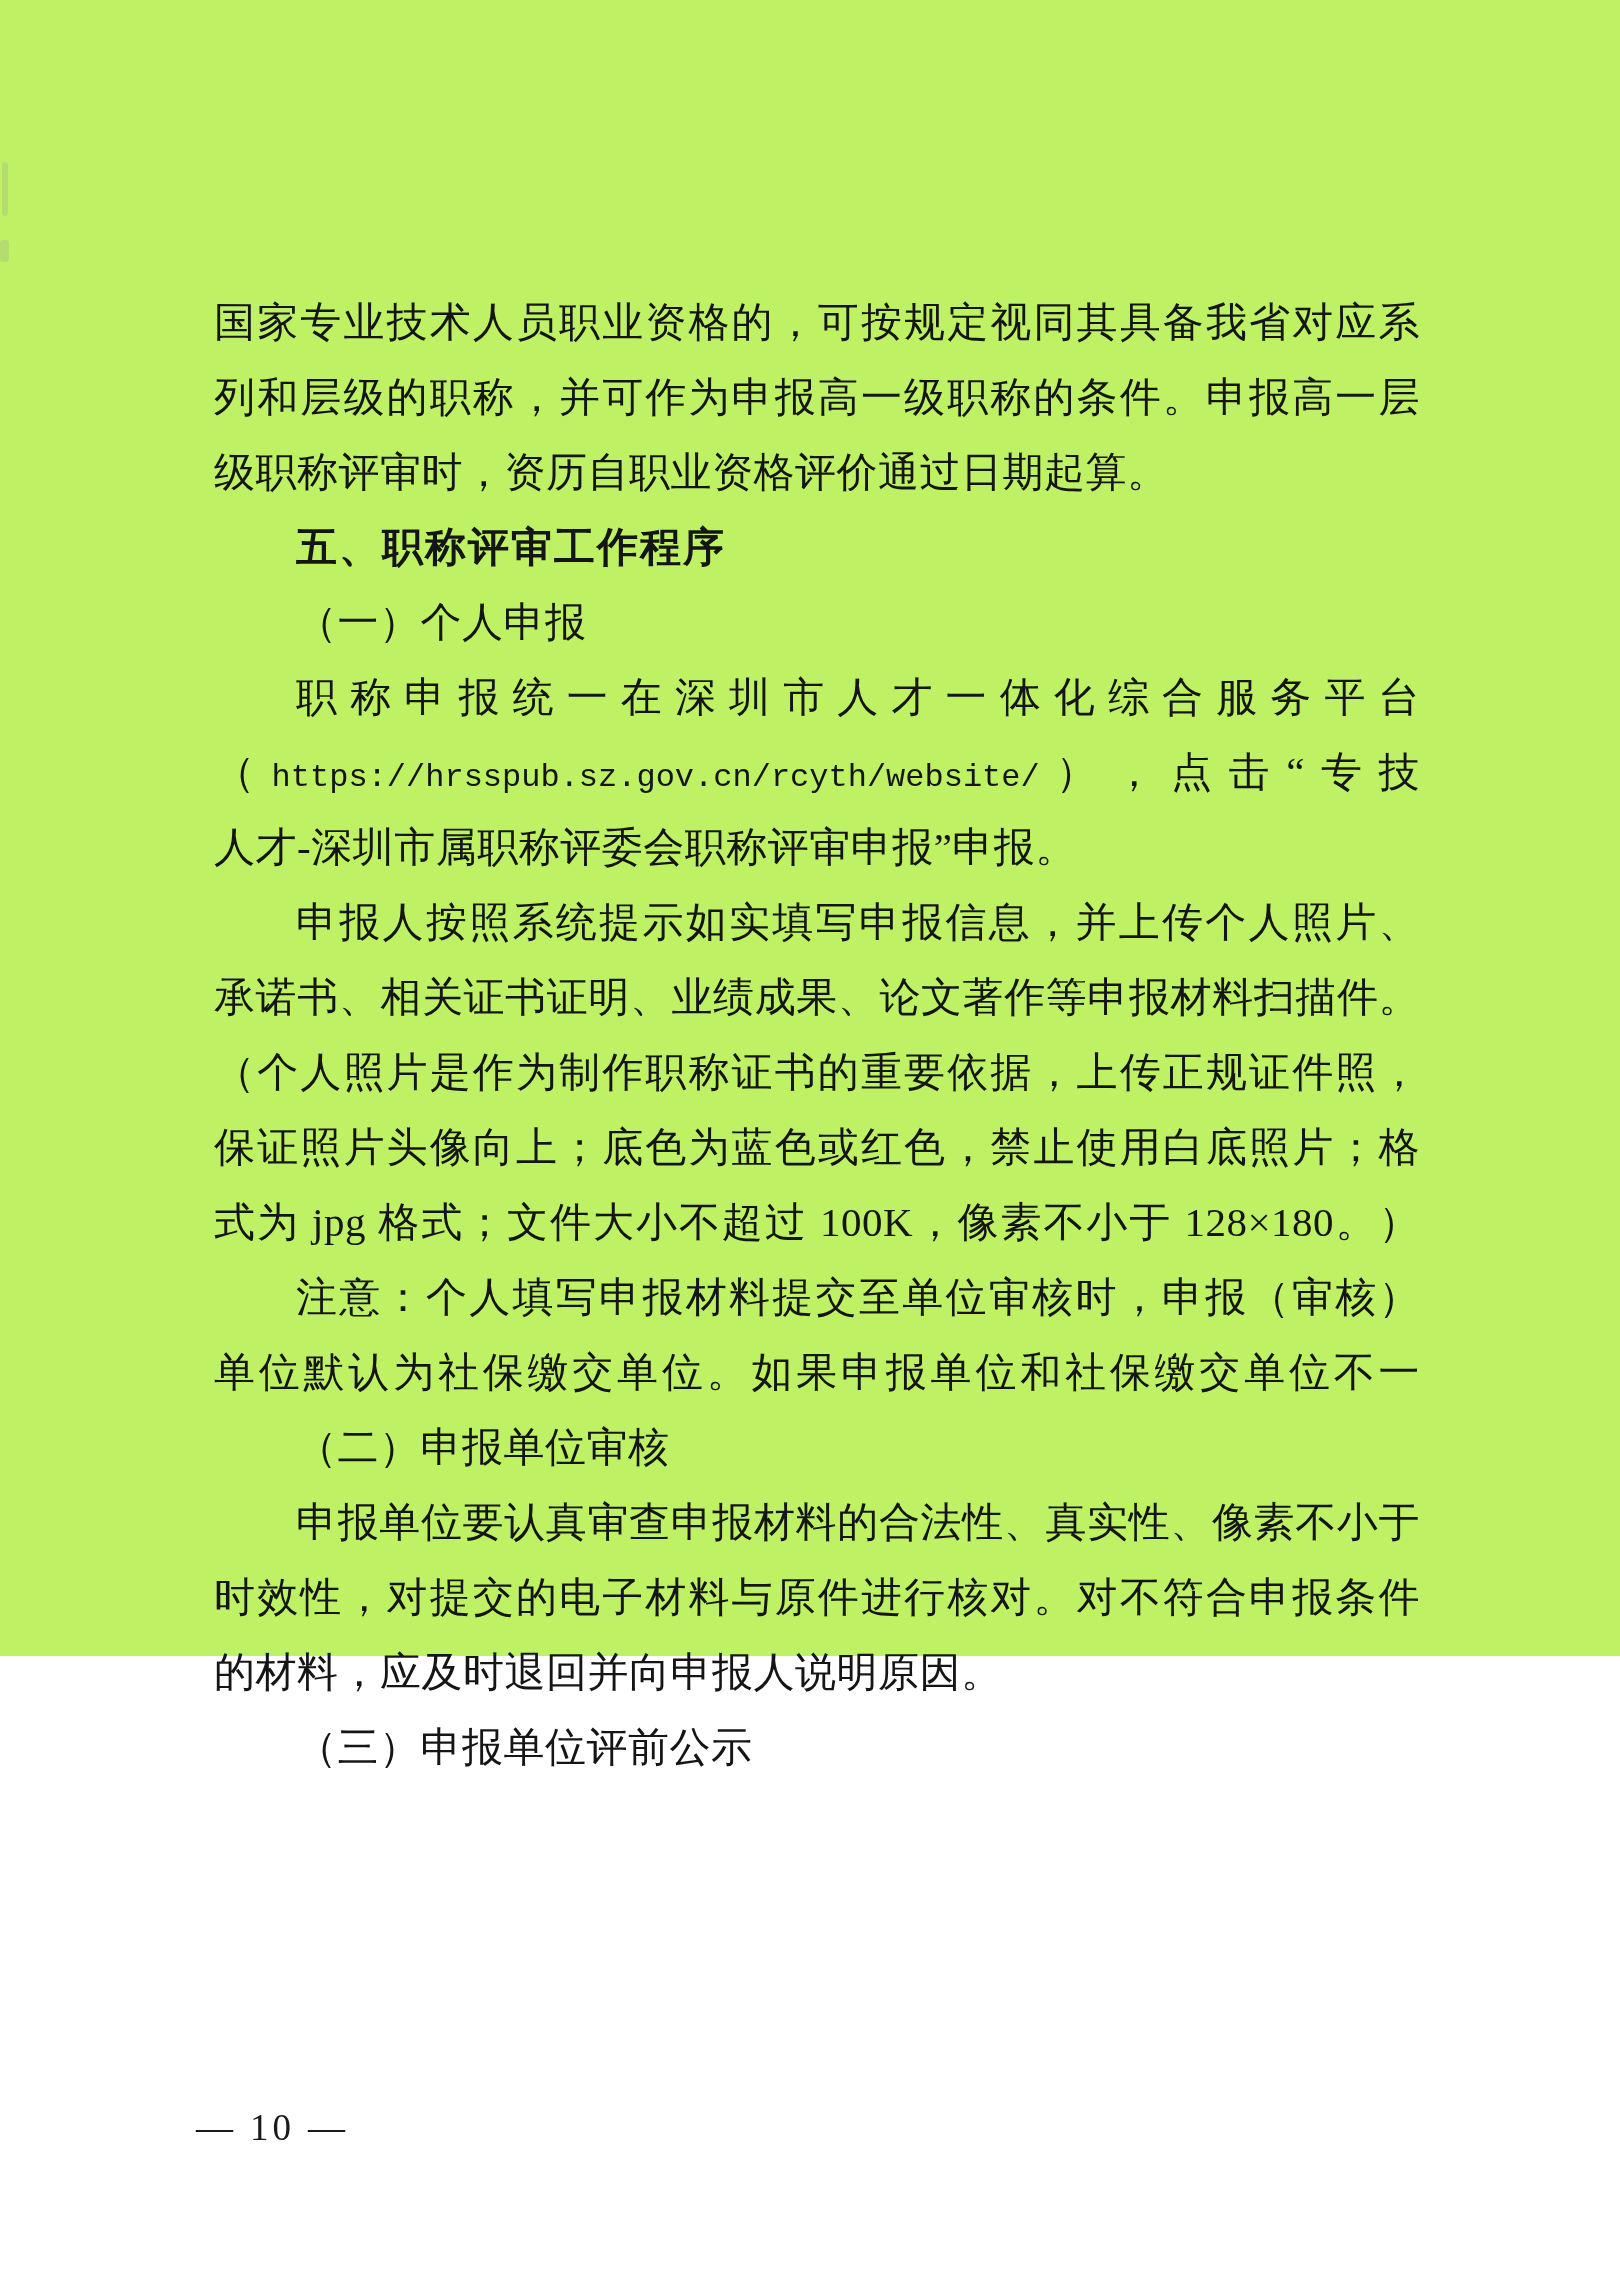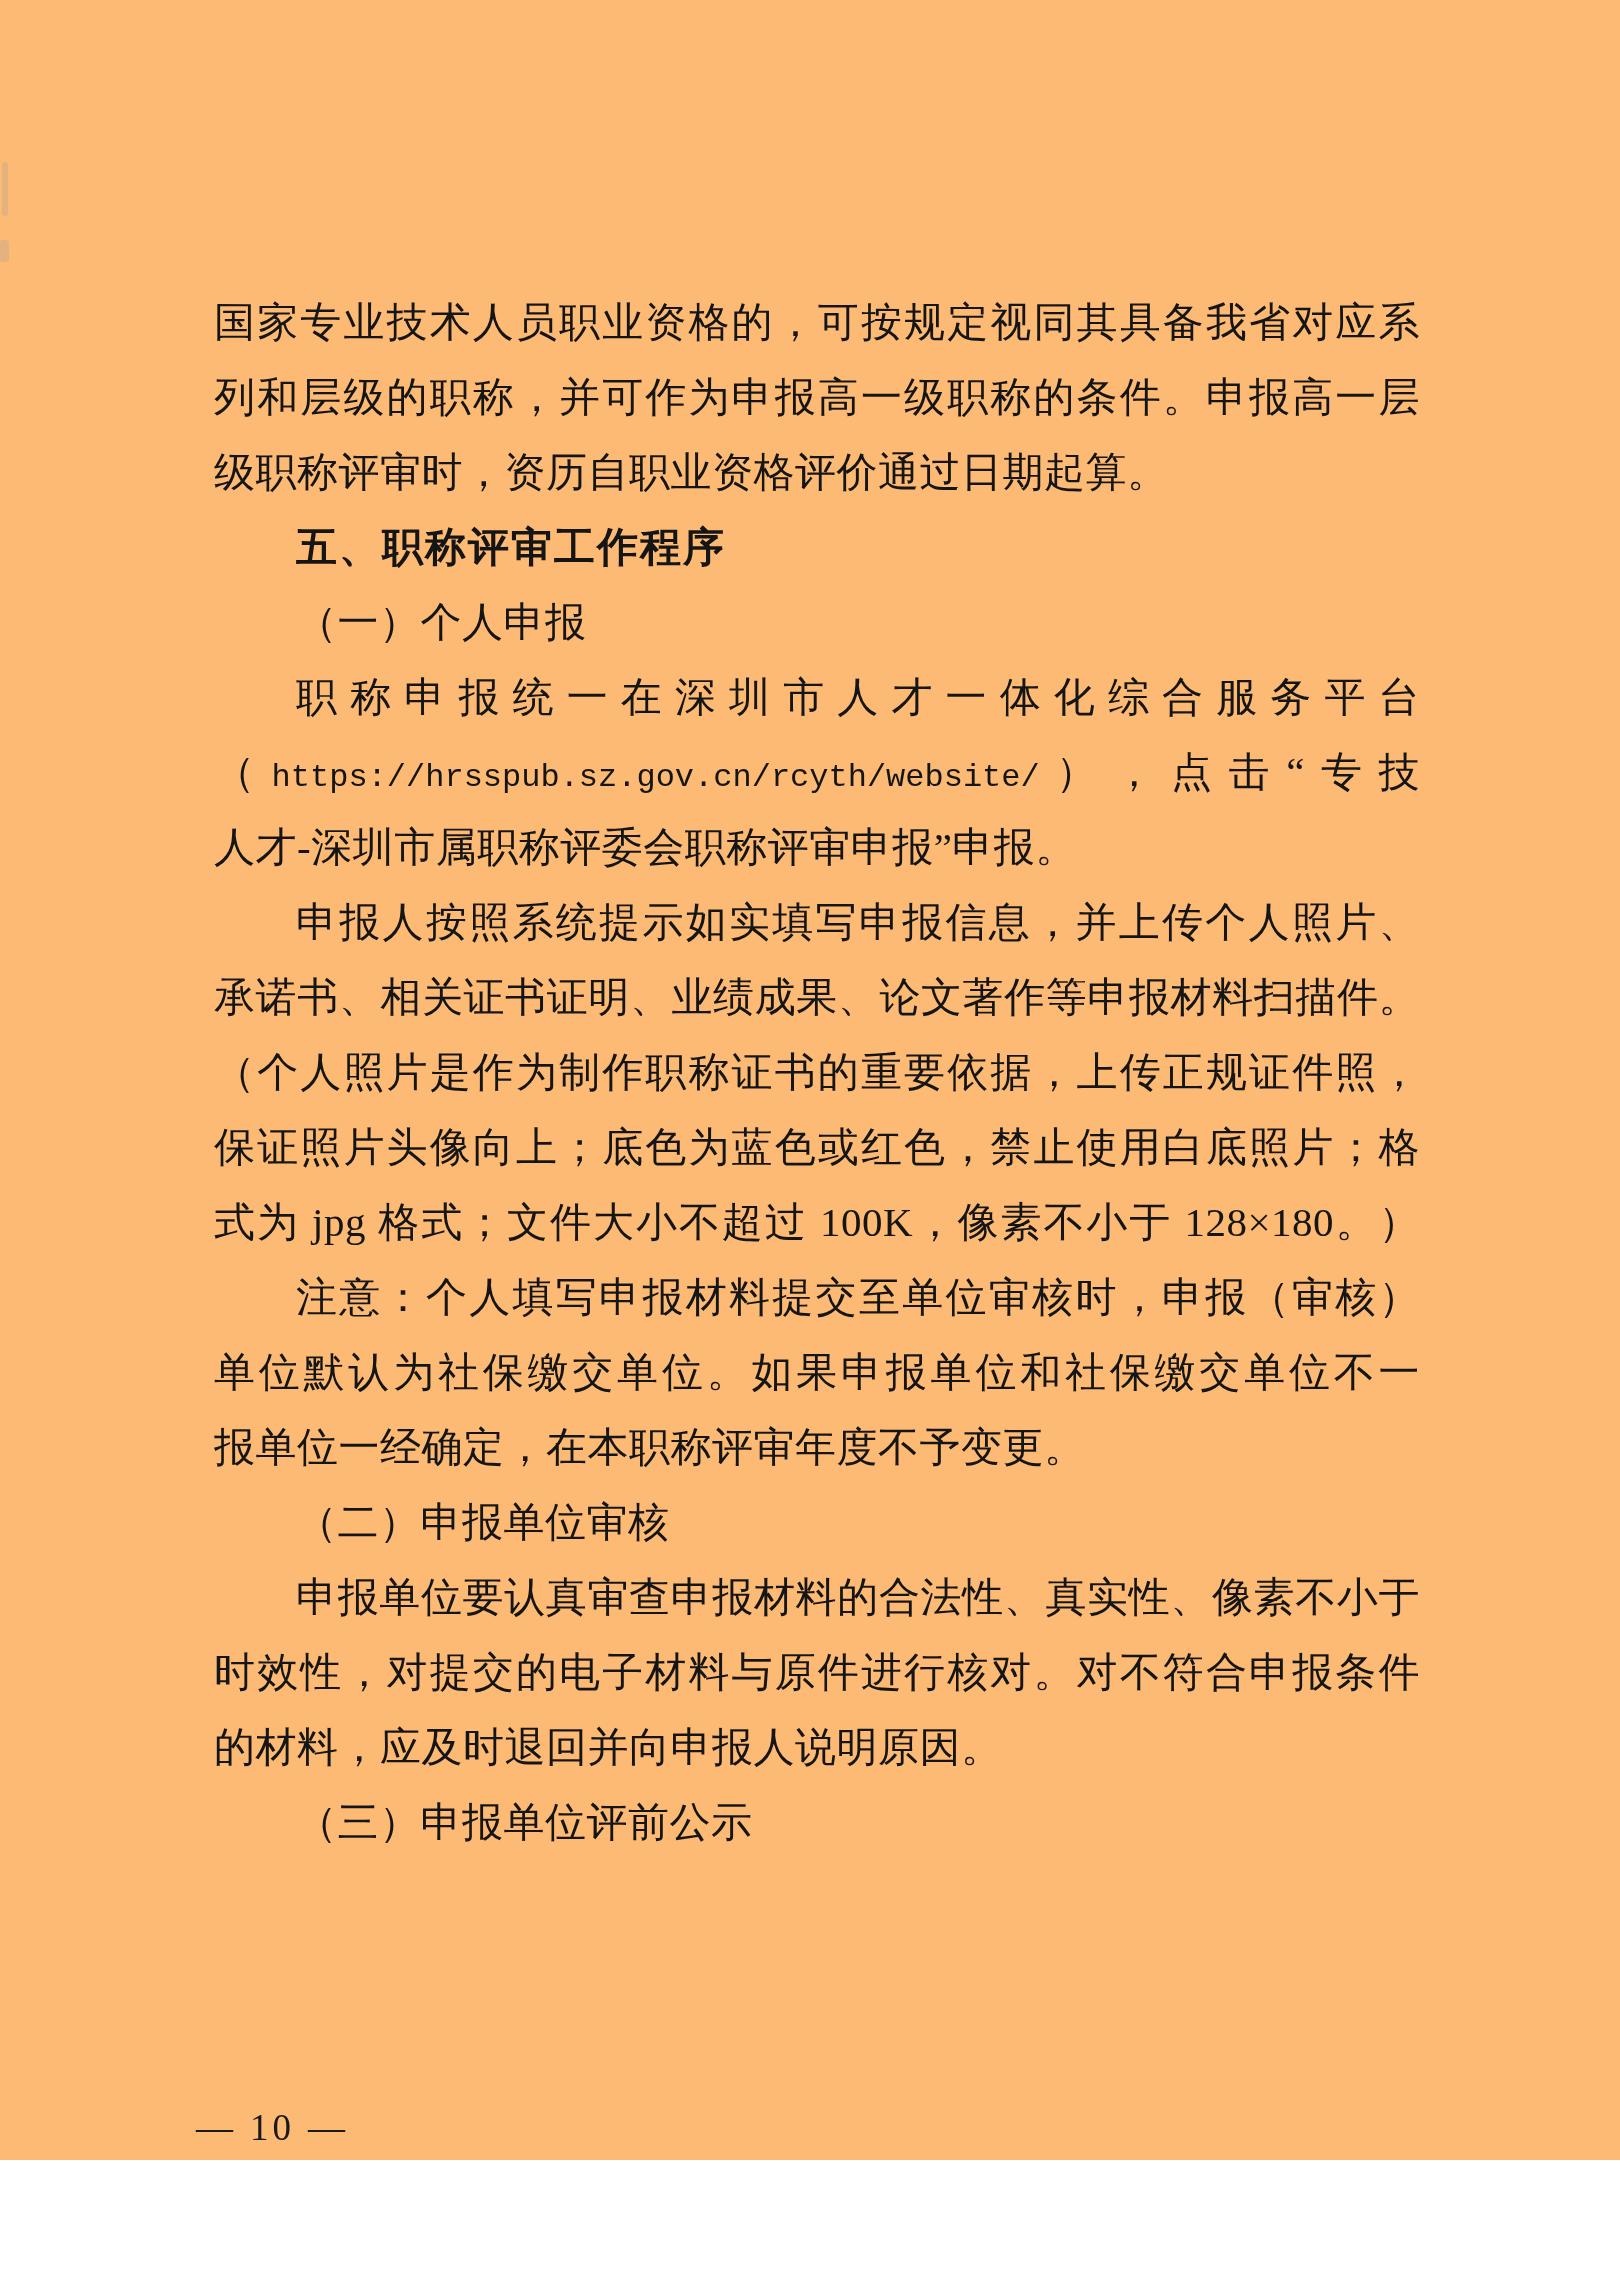--- a/index.html
+++ b/index.html
@@ -3,22 +3,22 @@
 <meta charset="utf-8">
 <style>
   html, body {
     margin: 0; padding: 0;
     width: 1620px; height: 2290px;
     background: #ffffff;
     overflow: hidden;
   }
   .page {
     position: relative;
-    width: 1620px; height: 2160px;
-    background: #fdba74;
+    width: 1620px; height: 1656px;
+    background: #bef264;
     color: #151515;
     font-family: "Liberation Serif", serif;
   }
   .text-block {
     position: absolute;
     left: 214px; top: 285px;
     width: 1206px;
   }
   .line {
     height: 75px;
@@ -77,21 +77,20 @@
     <div class="line indent just">职称申报统一在深圳市人才一体化综合服务平台</div>
     <div class="line just"><span>（</span><span class="url">https://hrsspub.sz.gov.cn/rcyth/website/</span><span>），点击“专技</span></div>
     <div class="line">人才-深圳市属职称评委会职称评审申报”申报。</div>
     <div class="line indent just">申报人按照系统提示如实填写申报信息，并上传个人照片、</div>
     <div class="line just">承诺书、相关证书证明、业绩成果、论文著作等申报材料扫描件。</div>
     <div class="line just">（个人照片是作为制作职称证书的重要依据，上传正规证件照，</div>
     <div class="line just">保证照片头像向上；底色为蓝色或红色，禁止使用白底照片；格</div>
     <div class="line just">式为 jpg 格式；文件大小不超过 100K，像素不小于 128×180。）</div>
     <div class="line indent just">注意：个人填写申报材料提交至单位审核时，申报（审核）</div>
     <div class="line just">单位默认为社保缴交单位。如果申报单位和社保缴交单位不一</div>
-    <div class="line">报单位一经确定，在本职称评审年度不予变更。</div>
     <div class="line indent">（二）申报单位审核</div>
     <div class="line indent just">申报单位要认真审查申报材料的合法性、真实性、像素不小于</div>
     <div class="line just">时效性，对提交的电子材料与原件进行核对。对不符合申报条件</div>
     <div class="line">的材料，应及时退回并向申报人说明原因。</div>
     <div class="line indent">（三）申报单位评前公示</div>
   </div>
 
   <div class="footer">— 10 —</div>
 
 </div>

